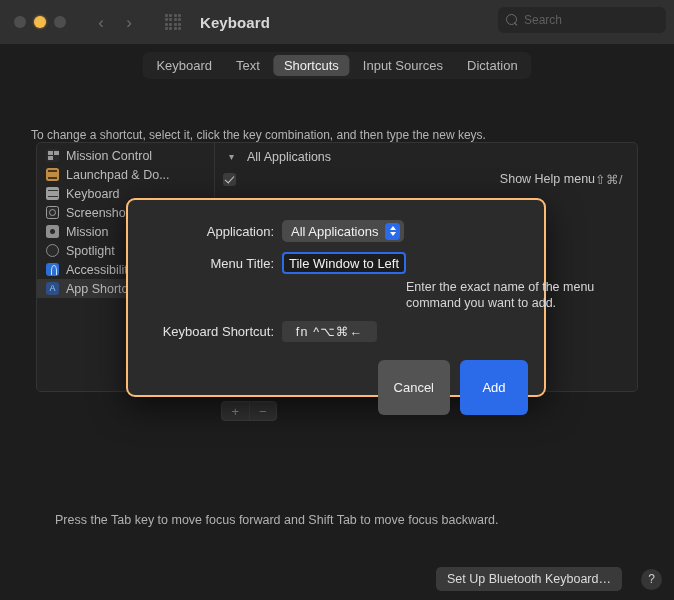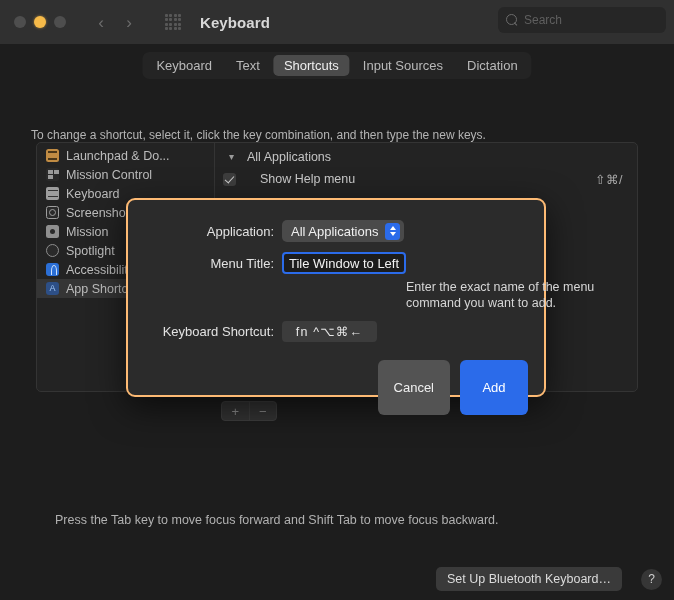--- a/index.html
+++ b/index.html
@@ -104,21 +104,21 @@
   .grouplabel{ color:#c4c4c4; font-size:12.5px; }
   .itemrow{ display:flex; align-items:center; height:24px; padding:0 14px 0 8px; gap:0; }
   .cbox{
     width:13px; height:13px; border-radius:3px; background:#3d3d3d;
     position:relative; flex:0 0 auto;
   }
   .cbox.on::after{
     content:""; position:absolute; left:4px; top:1px; width:4px; height:8px;
     border:solid #cfcfcf; border-width:0 1.6px 1.6px 0; transform:rotate(42deg);
   }
-  .itemname{ margin-left:24px; color:#c9c9c9; font-size:12.5px; flex:1; }
+  .itemname{ margin-left:24px; color:#c9c9c9; font-size:12.5px; flex:1;text-align:right; }
   .itemkeys{ color:#a9a9a9; font-size:12.5px; letter-spacing:.5px; }
 
   .plusminus{
     position:absolute; left:221px; top:401px; width:56px; height:20px;
     display:flex; background:#333333; border:1px solid #3d3d3d; border-radius:4px; overflow:hidden;
   }
   .pmbtn{ flex:1; display:flex; align-items:center; justify-content:center; color:#8c8c8c; font-size:13px; }
   .pmbtn+.pmbtn{ border-left:1px solid #3d3d3d; }
 
   .navchk{ position:absolute; left:36px; top:488px; display:flex; align-items:center; gap:10px; }
@@ -236,26 +236,26 @@
       <div class="tab">Input Sources</div>
       <div class="tab">Dictation</div>
     </div>
   </div>
 
   <div class="hint">To change a shortcut, select it, click the key combination, and then type the new keys.</div>
 
   <div class="panels">
     <div class="sidebar">
       <div class="srow">
+        <span class="sico ic-mission"></span>
+        <span>Mission Control</span>
+      </div>
+      <div class="srow">
         <span class="sico ic-launchpad"></span>
         <span>Launchpad &amp; Do...</span>
-      </div>
-      <div class="srow">
-        <span class="sico ic-mission"></span>
-        <span>Mission Control</span>
       </div>
       <div class="srow">
         <span class="sico ic-keyboard"></span>
         <span>Keyboard</span>
       </div>
       <div class="srow">
         <span class="sico ic-screenshot"></span>
         <span>Screenshots</span>
       </div>
       <div class="srow">

